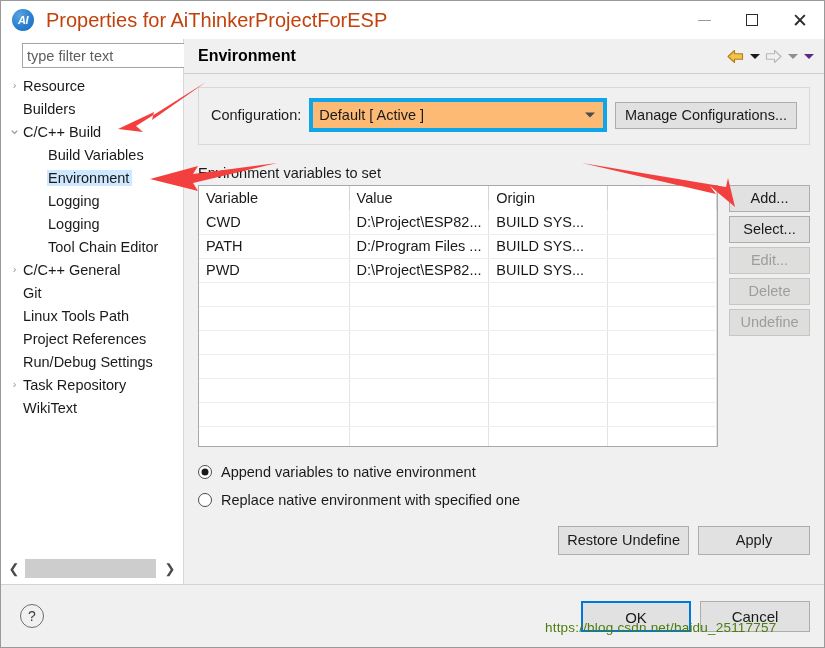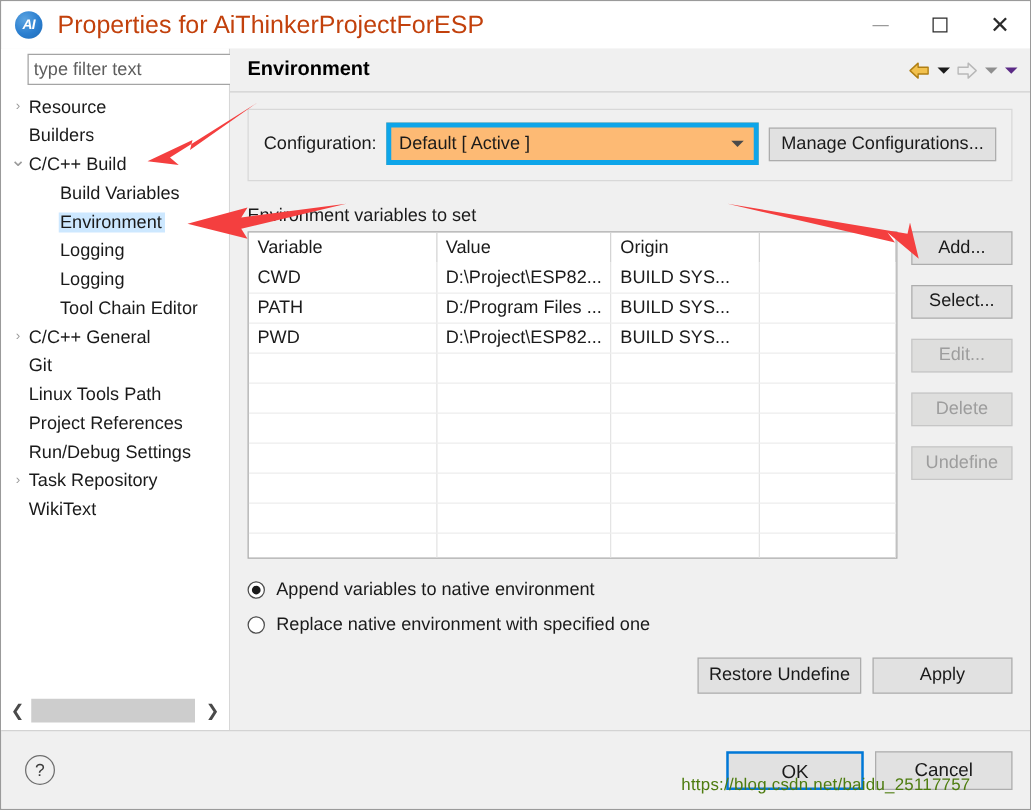--- a/index.html
+++ b/index.html
@@ -359,21 +359,21 @@
     border-bottom: 1px solid #ededed;
     height: 24px;
   }
   table.env-table tr.header-row th { border-bottom: none; margin-left: 44px; }
 
   .side-buttons {
     width: 81px;
     min-width: 81px;
     display: flex;
     flex-direction: column;
-    gap: 16px;
+    gap: 4px;
     padding-top: 0px;
   }
   .side-buttons .btn { width: 100%; }
 
   
   .radio-row {
     display: flex;
     align-items: center;
     margin-top: 12px;
     font-size: 14.5px;

